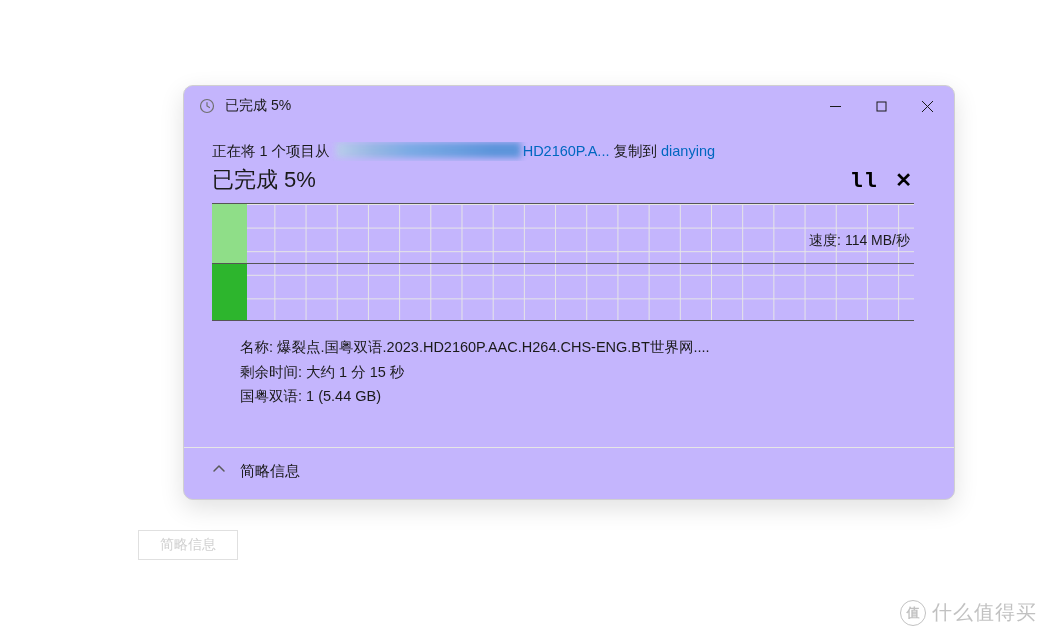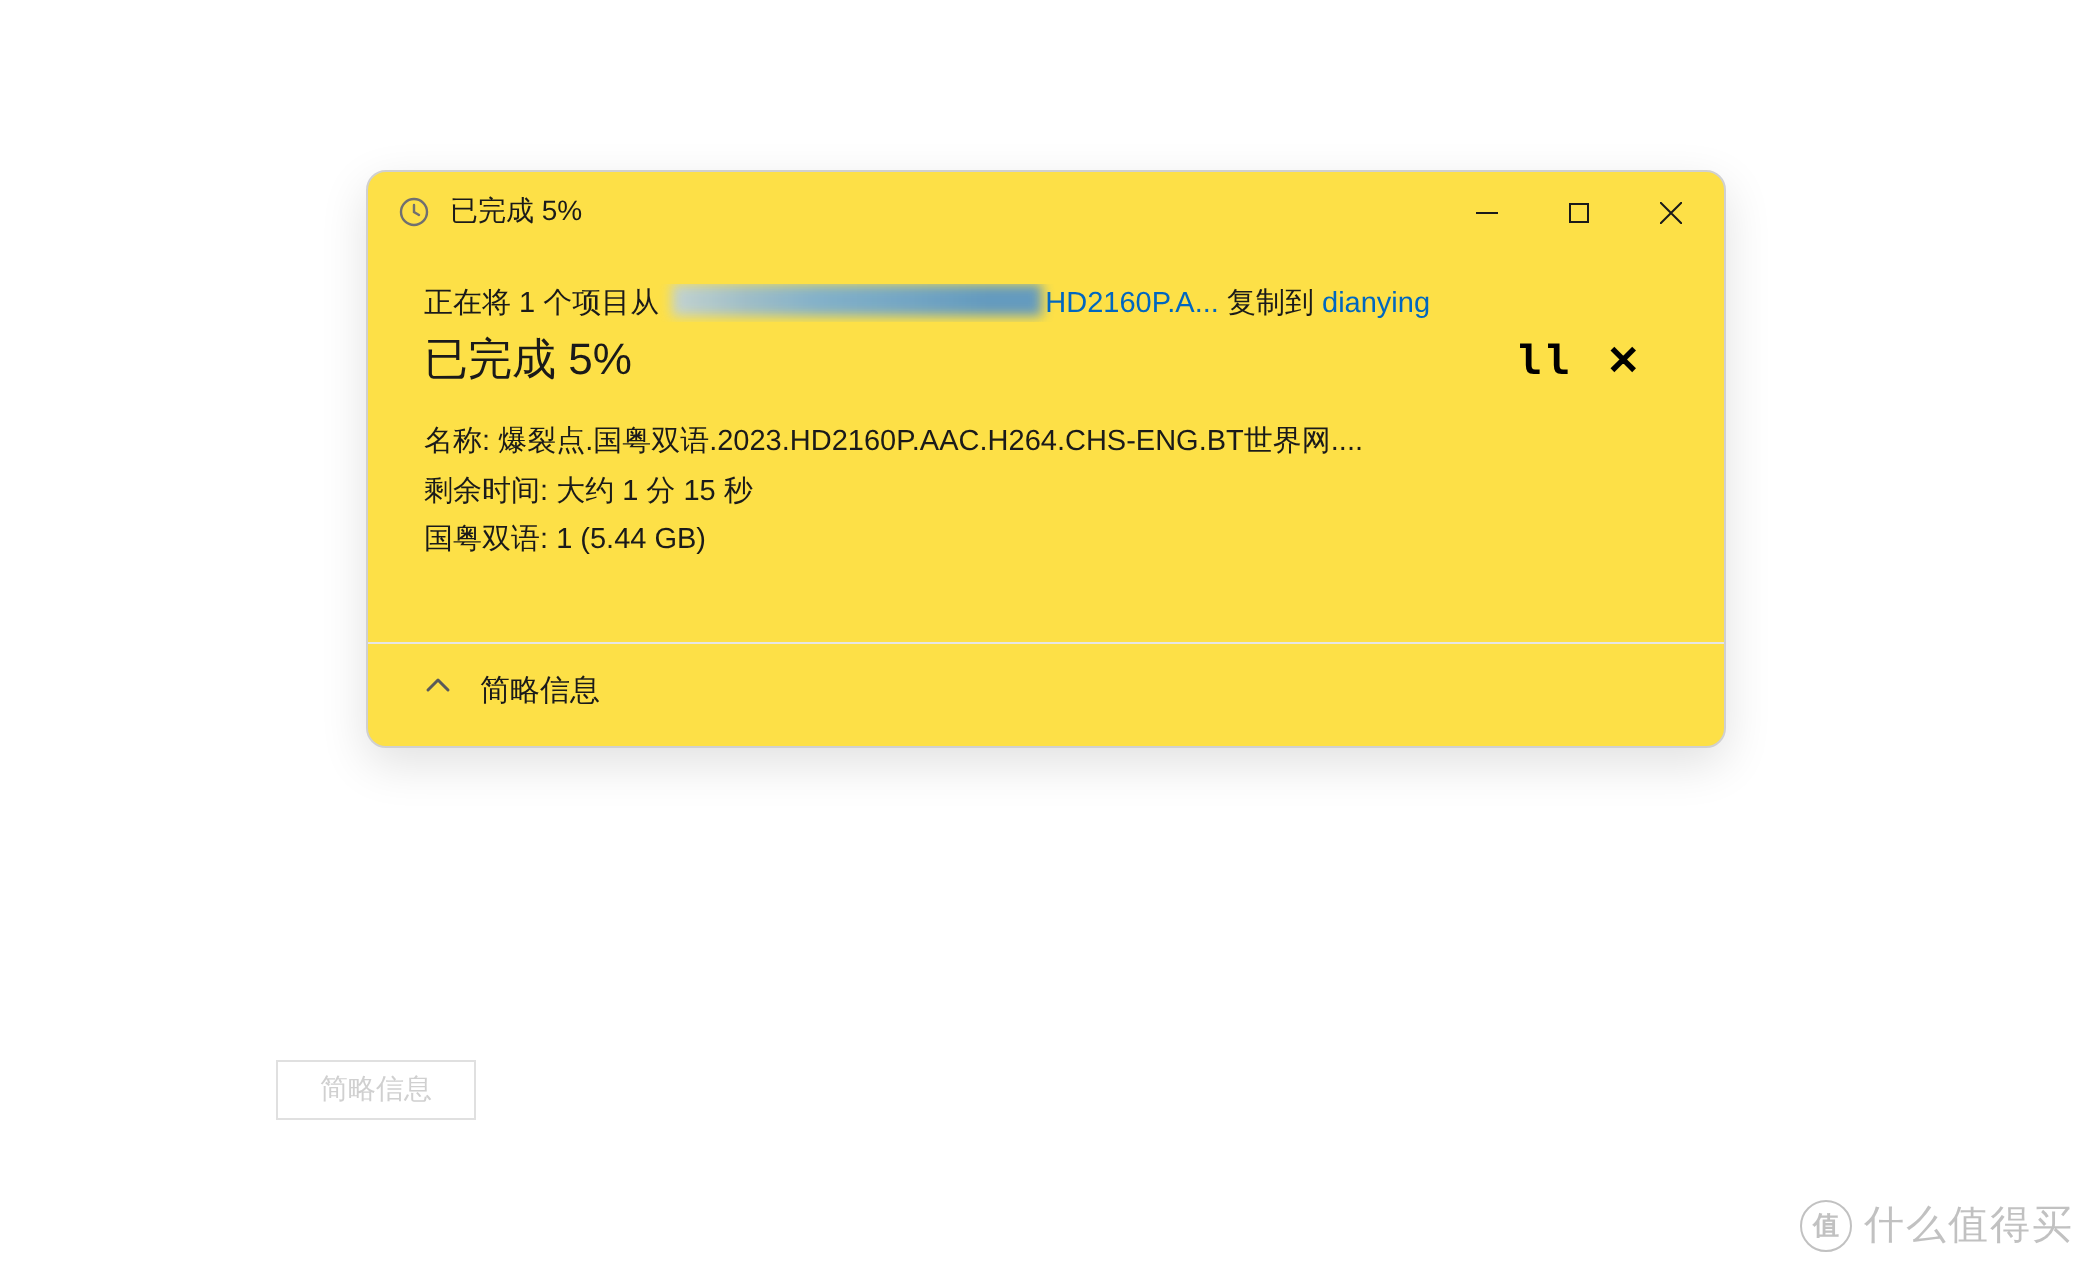--- a/index.html
+++ b/index.html
@@ -21,22 +21,22 @@
       color: #d0d0d0;
       font-size: 14px;
       display: flex;
       align-items: center;
       justify-content: center;
     }
     .dialog {
       position: absolute;
       left: 183px;
       top: 85px;
-      width: 680px;
-      background: #fde047;
+      width: 772px;
+      background: #c4b5fd;
       border: 1px solid #d0d0d0;
       border-radius: 10px;
       box-shadow: 0 8px 24px rgba(0,0,0,0.12);
       overflow: hidden;
     }
     .titlebar {
       height: 40px;
       display: flex;
       align-items: center;
       padding: 0 4px 0 14px;
@@ -125,21 +125,21 @@
     }
     .speed-label {
       position: absolute;
       right: 4px;
       top: 28px;
       font-size: 14px;
       color: #1a1a1a;
       background: transparent;
     }
     .details { margin-top: 14px; font-size: 14.5px; color: #1a1a1a; line-height: 1.7; }
-    .details-row { white-space: nowrap; overflow: hidden; text-overflow: ellipsis; }
+    .details-row { white-space: nowrap; overflow: hidden; text-overflow: ellipsis; margin-left: 28px; }
     .divider { height: 1px; background: #e6e6e6; margin-top: 20px; }
     .footer {
       display: flex;
       align-items: center;
       padding: 14px 28px 18px 28px;
       gap: 14px;
       cursor: pointer;
     }
     .footer .chev { color: #5a5a5a; }
     .footer-text { font-size: 15px; color: #1a1a1a; }
@@ -203,20 +203,28 @@
     </div>
 
     <div class="progress-row">
       <div class="progress-text">已完成 5%</div>
       <div class="prog-ctrls">
         <span style="font-family: monospace;">ll</span>
         <span>✕</span>
       </div>
     </div>
 
+    <div class="graph">
+      <div class="graph-grid"></div>
+      <div class="bar-top"></div>
+      <div class="bar-bottom"></div>
+      <div class="graph-midline"></div>
+      <div class="graph-overlay-border-bottom"></div>
+      <div class="speed-label">速度: 114 MB/秒</div>
+    </div>
 
     <div class="details">
       <div class="details-row">
         <span>名称: </span><span>爆裂点.国粤双语.2023.HD2160P.AAC.H264.CHS-ENG.BT世界网....</span>
       </div>
       <div class="details-row">
         <span>剩余时间: </span><span>大约 1 分 15 秒</span>
       </div>
       <div class="details-row">
         <span>国粤双语: </span><span>1 (5.44 GB)</span>

